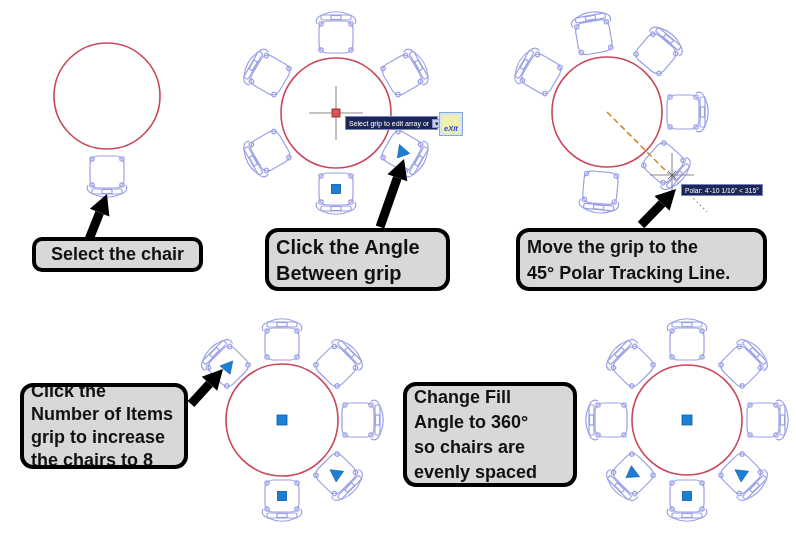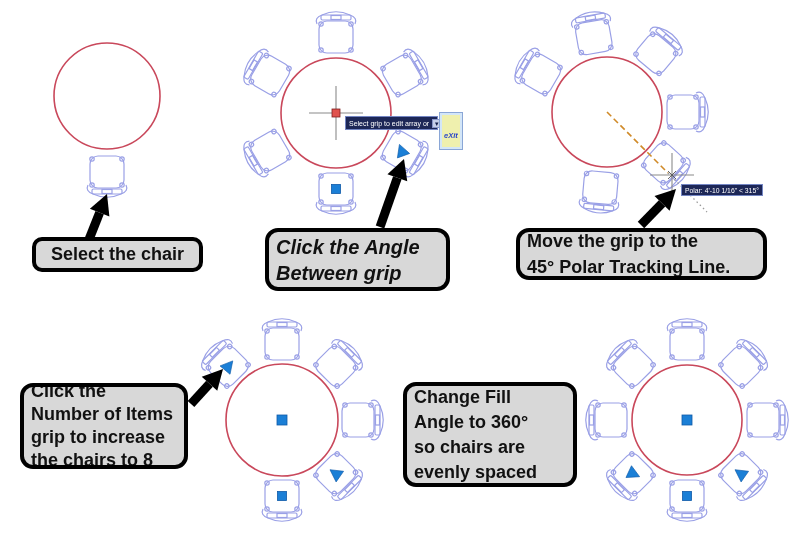--- a/index.html
+++ b/index.html
@@ -10,39 +10,39 @@
   #scene{position:absolute;left:0;top:0;}
   .callout{
     position:absolute;box-sizing:border-box;
     background:var(--callout-bg,#d8d8d8);
     border:4px solid #000;color:#111;
     font-weight:bold;display:flex;align-items:center;
     padding:0 7px;overflow:hidden;
   }
   .callout span{white-space:pre;display:block;}
   #callout-select{left:32px;top:237px;width:171px;height:35px;font-size:18px;border-radius:10px;justify-content:center;}
-  #callout-angle{left:265px;top:228px;width:185px;height:63px;font-size:20px;line-height:26px;border-radius:13px;font-style:italic;}
-  #callout-move{left:516px;top:228px;width:251px;height:52px;font-size:18px;line-height:26px;border-radius:13px;}
+  #callout-angle{left:265px;top:228px;width:185px;height:63px;font-size:20px;line-height:26px;border-radius:13px;}
+  #callout-move{left:516px;top:228px;width:251px;height:63px;font-size:18px;line-height:26px;border-radius:13px;}
   #callout-items{left:20px;top:383px;width:168px;height:86px;font-size:18px;line-height:23px;border-radius:13px;}
   #callout-fill{left:403px;top:382px;width:174px;height:105px;font-size:18px;line-height:25px;border-radius:13px;}
   .tt{
     position:absolute;box-sizing:border-box;display:flex;align-items:center;gap:3px;
     background:var(--tooltip-bg,#1d2757);color:#fff;border:1px solid #7486c4;
     font-size:7px;padding:0 3px;white-space:nowrap;
   }
   #tooltip-grip{left:345px;top:116px;width:93px;height:14px;}
   #tooltip-grip .dd{
     width:9px;height:9px;background:#c7d0ea;color:#15204a;border:1px solid #8a97c9;
     font-size:7px;line-height:8px;text-align:center;flex:0 0 auto;box-sizing:border-box;
   }
   #exit-button{
     position:absolute;left:440px;top:113px;height:16px;box-sizing:border-box;
     background:var(--exit-bg,#eff0ae);border:2px solid #d3e6f8;outline:1px solid #8aa6d6;
     color:var(--exit-text,#2b46c8);font-size:7.5px;font-weight:bold;font-style:italic;
-    padding:16px 2px;line-height:10px;
+    padding:9px 2px;line-height:10px;
   }
   #tooltip-polar{left:681px;top:184px;height:12px;font-size:6.8px;padding:0 3px;}
 </style>
 </head>
 <body>
 
 <svg id="scene" width="796" height="535" viewBox="0 0 796 535">
     <g>
       <g transform="translate(106.99999999999999,172) rotate(0)" fill="none" stroke="#9aa0e6" stroke-width="1.2">
         <path d="M-19,13 Q-22,19 -14,22 Q0,28.5 14,22 Q22,19 19,13"></path>

